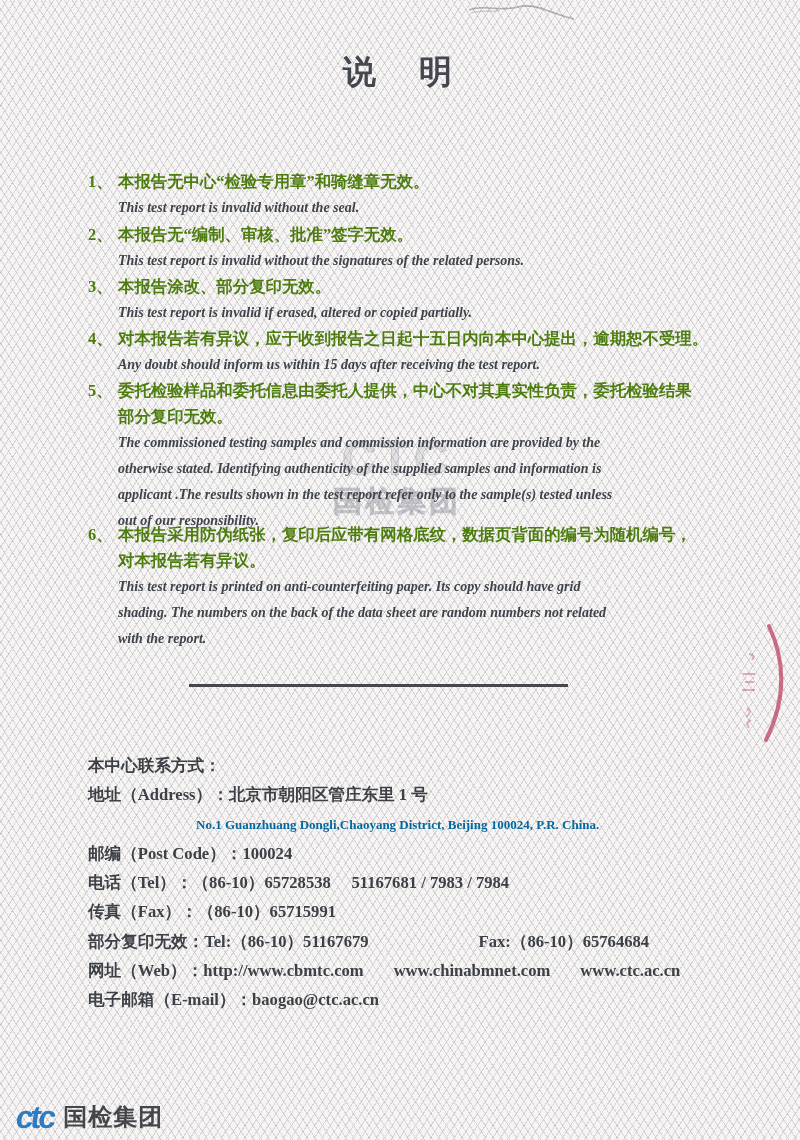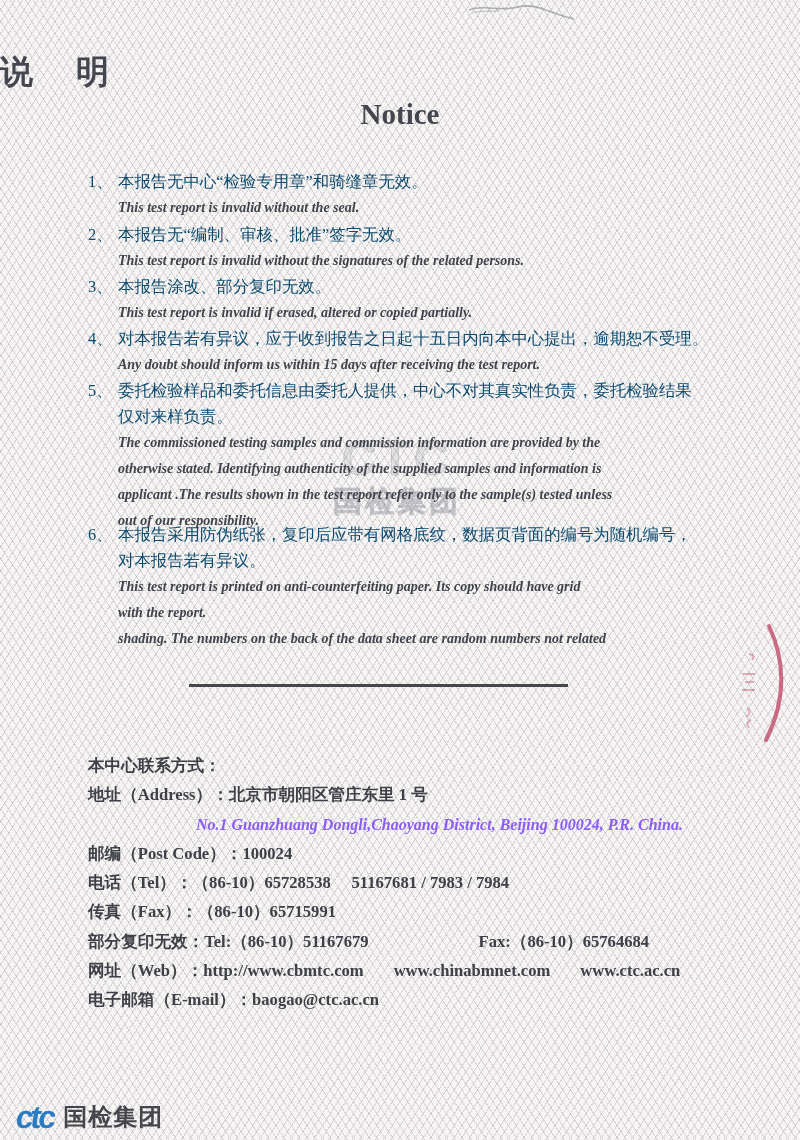--- a/index.html
+++ b/index.html
@@ -19,49 +19,50 @@
     content:"";
     position:absolute; inset:0;
     background-image:
       repeating-linear-gradient(123deg, rgba(163,159,170,0) 0px, rgba(163,159,170,0) 5.5px, rgba(163,159,170,0.36) 5.5px, rgba(163,159,170,0.36) 6.5px),
       repeating-linear-gradient(237deg, rgba(163,159,170,0) 0px, rgba(163,159,170,0) 5.5px, rgba(163,159,170,0.36) 5.5px, rgba(163,159,170,0.36) 6.5px);
     pointer-events:none;
   }
 
   .title-cn {
     position:absolute; top:50px; left:0; width:100%;
+    text-align:center;
     font-size:33px; font-weight:bold;
     letter-spacing:5px;
     color:#44474f;
   }
   .title-en {
     position:absolute; top:98px; left:0; width:100%;
     text-align:center;
     font-size:29px; font-weight:bold;
     color:#43464e;
   }
 
   .notice { position:absolute; left:88px; width:664px; }
   .ln { line-height:25.9px; white-space:nowrap; }
-  .cn { font-size:16.4px; font-weight:normal; color:#0c4a6e; }
+  .cn { font-size:16.4px; font-weight:bold; color:#4d7c0f; }
   .en { font-size:14px; font-weight:bold; font-style:italic; color:#3f434b; }
   .ind { padding-left:30px; }
   .num { display:inline-block; width:30px; }
 
   .item-1 { top:169px; } .item-2 { top:222px; } .item-3 { top:274px; }
   .item-4 { top:326px; } .item-5 { top:378px; } .item-6 { top:522px; }
 
   .divider {
     position:absolute; left:189px; top:684px;
     width:379px; height:3px; background:#45474d;
   }
 
   .contact { position:absolute; left:88px; top:751px; width:680px; }
   .contact .row { line-height:29.3px; font-size:16.6px; font-weight:bold; white-space:nowrap; color:#3d4047; }
-  .contact .row.en-row { font-style:italic; padding-left:108px; font-size:16px; color:#8b5cf6; }
+  .contact .row.en-row { padding-left:108px; font-size:13px; color:#0369a1; }
   .gap-lg { margin-left:110px; }
   .gap-md { margin-left:30px; }
 
   .watermark {
     position:absolute; left:322px; top:434px; width:150px;
     text-align:center; pointer-events:none;
     color:rgba(126,123,138,0.16);
     -webkit-text-stroke:1px rgba(126,123,138,0.30);
     font-family:"Liberation Sans","DejaVu Sans",sans-serif;
   }
@@ -95,21 +96,20 @@
     <path d="M3,9 C 18,3 34,11 52,6 S 84,13 108,18" fill="none" stroke="rgba(95,95,102,0.45)" stroke-width="1.6"></path>
     <path d="M6,12 C 16,8 26,12 34,9" fill="none" stroke="rgba(95,95,102,0.3)" stroke-width="1.2"></path>
   </svg>
 
   <div class="watermark">
     <div class="wm1">CTC</div>
     <div class="wm2">国检集团</div>
   </div>
 
   <div class="title-cn">说　明</div>
-  <div class="title-en">Notice</div>
 
   <div class="notice item-1" style="position:absolute;">
     <div class="ln cn"><span class="num">1、</span><span>本报告无中心“检验专用章”和骑缝章无效。</span></div>
     <div class="ln en ind">This test report is invalid without the seal.</div>
   </div>
 
   <div class="notice item-2" style="position:absolute;">
     <div class="ln cn"><span class="num">2、</span><span>本报告无“编制、审核、批准”签字无效。</span></div>
     <div class="ln en ind">This test report is invalid without the signatures of the related persons.</div>
   </div>
@@ -119,33 +119,33 @@
     <div class="ln en ind">This test report is invalid if erased, altered or copied partially.</div>
   </div>
 
   <div class="notice item-4" style="position:absolute;">
     <div class="ln cn"><span class="num">4、</span><span>对本报告若有异议，应于收到报告之日起十五日内向本中心提出，逾期恕不受理。</span></div>
     <div class="ln en ind">Any doubt should inform us within 15 days after receiving the test report.</div>
   </div>
 
   <div class="notice item-5" style="position:absolute;">
     <div class="ln cn"><span class="num">5、</span><span>委托检验样品和委托信息由委托人提供，中心不对其真实性负责，委托检验结果</span></div>
-    <div class="ln cn ind">仅对来样负责。</div>
+    <div class="ln cn ind">部分复印无效。</div>
     <div class="ln en ind">The commissioned testing samples and commission information are provided by the</div>
     <div class="ln en ind">otherwise stated. Identifying authenticity of the supplied samples and information is</div>
     <div class="ln en ind">applicant .The results shown in the test report refer only to the sample(s) tested unless</div>
     <div class="ln en ind">out of our responsibility.</div>
   </div>
 
   <div class="notice item-6" style="position:absolute;">
     <div class="ln cn"><span class="num">6、</span><span>本报告采用防伪纸张，复印后应带有网格底纹，数据页背面的编号为随机编号，</span></div>
     <div class="ln cn ind">对本报告若有异议。</div>
     <div class="ln en ind">This test report is printed on anti-counterfeiting paper. Its copy should have grid</div>
+    <div class="ln en ind">shading. The numbers on the back of the data sheet are random numbers not related</div>
     <div class="ln en ind">with the report.</div>
-    <div class="ln en ind">shading. The numbers on the back of the data sheet are random numbers not related</div>
   </div>
 
   <div class="divider"></div>
 
   <div class="contact">
     <div class="row">本中心联系方式：</div>
     <div class="row"><span>地址（Address）：</span><span>北京市朝阳区管庄东里 1 号</span></div>
     <div class="row en-row">No.1 Guanzhuang Dongli,Chaoyang District, Beijing 100024, P.R. China.</div>
     <div class="row"><span>邮编（Post Code）：</span><span>100024</span></div>
     <div class="row"><span>电话（Tel）：</span><span>（86-10）65728538　 51167681 / 7983 / 7984</span></div>

